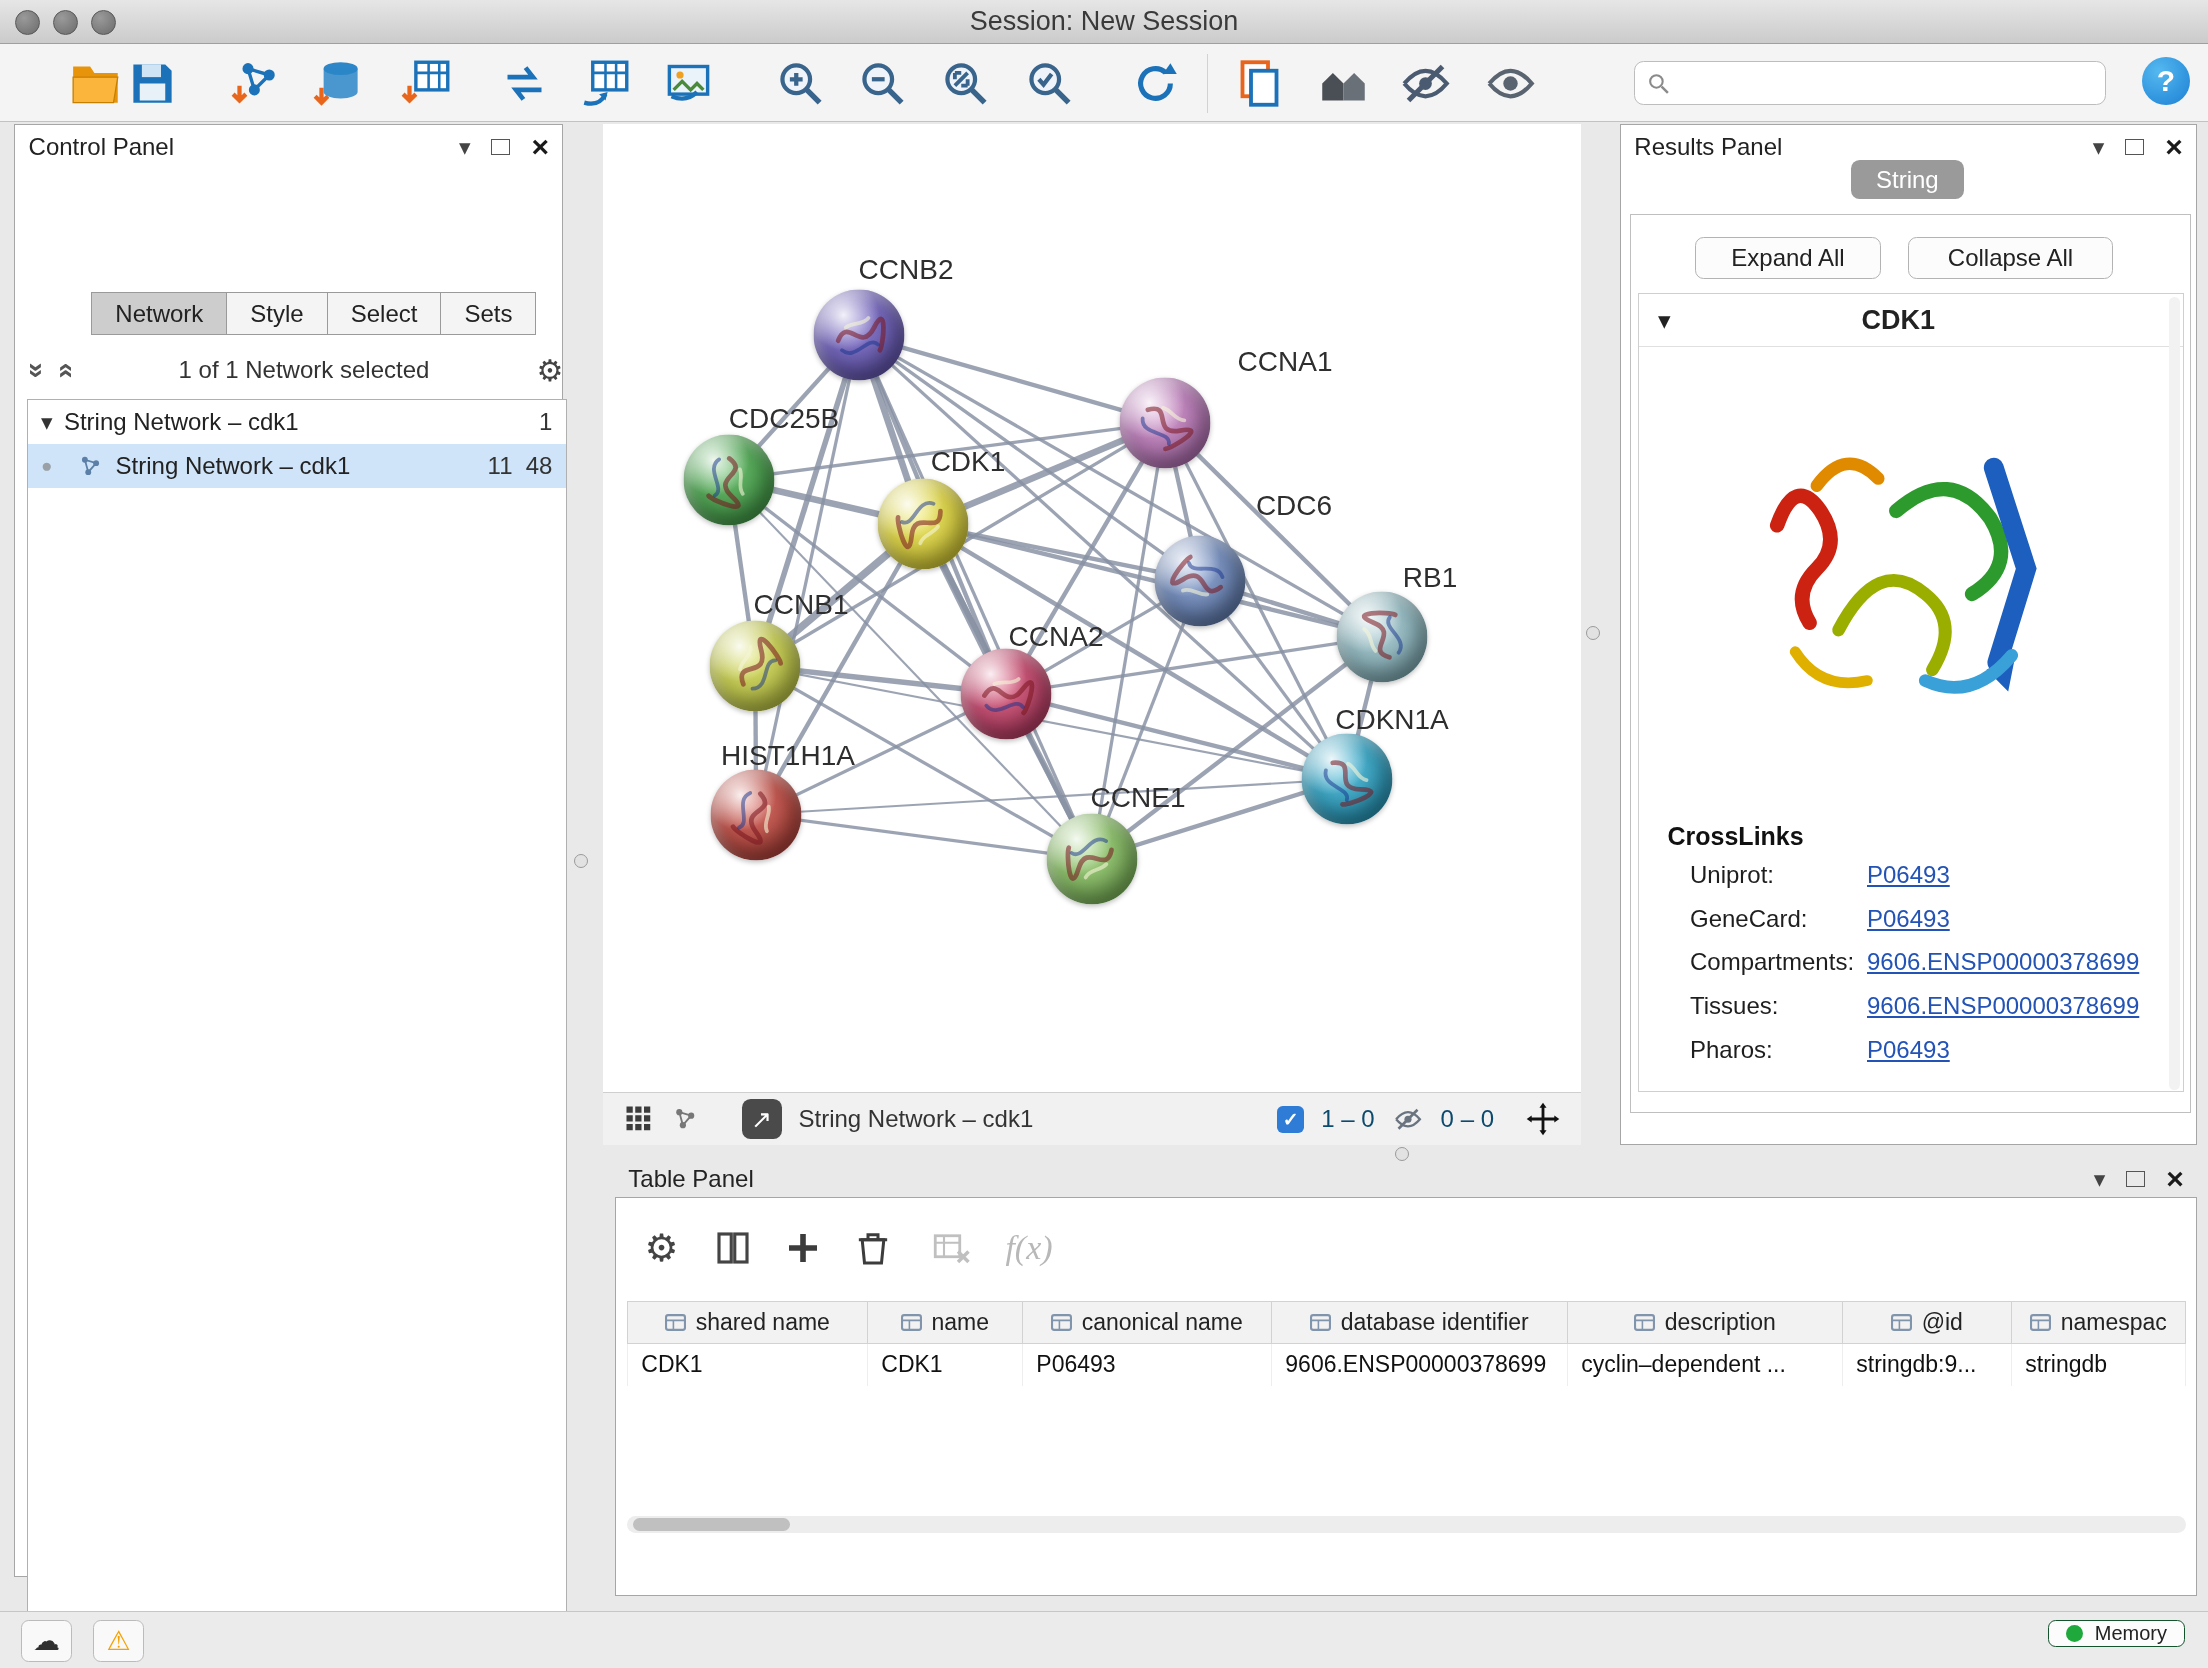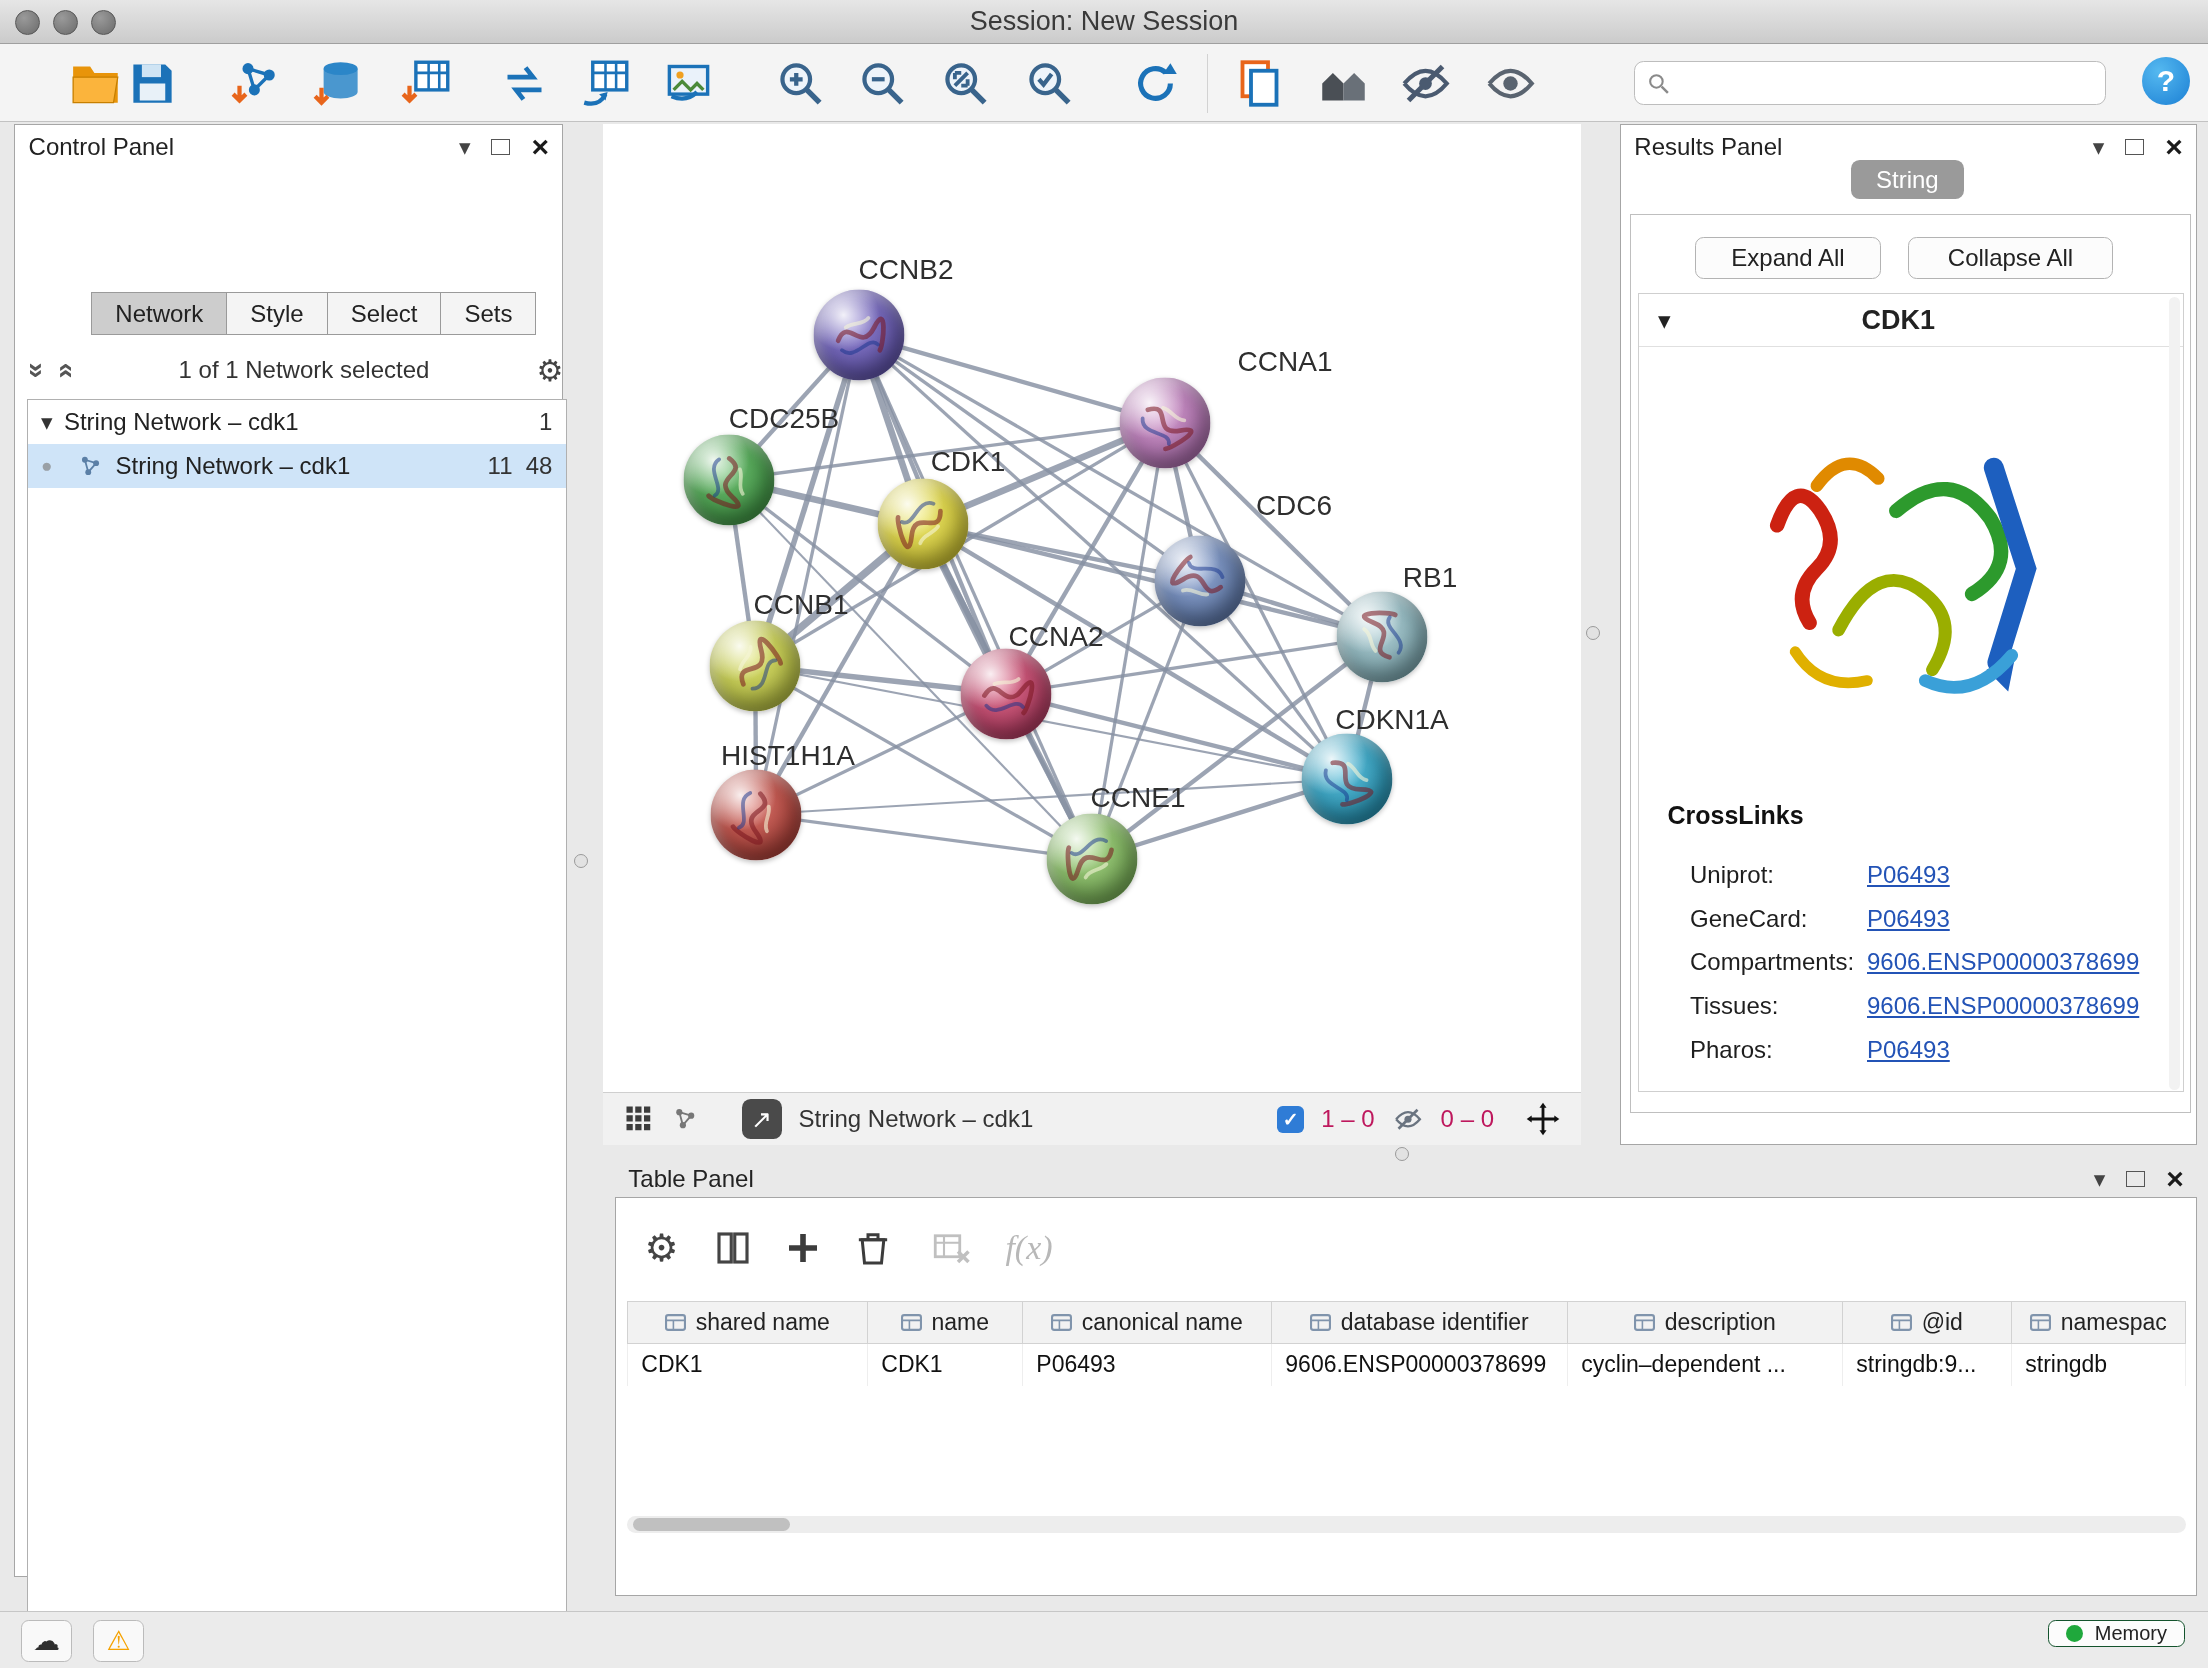--- a/index.html
+++ b/index.html
@@ -59,35 +59,35 @@
   .node svg{position:absolute;inset:0;width:91px;height:91px}
   .nlabel{position:absolute;z-index:3;transform:translate(-50%,-50%);font-size:28px;color:#2e2e2e;white-space:nowrap}
 
   
   #cfooter{position:absolute;left:603px;top:1092px;width:978px;height:53px;background:#f1f1f1;
     border-top:1px solid #cfcfcf;display:flex;align-items:center;gap:17px;padding:0 21px}
   .darkbtn{width:40px;height:40px;border-radius:8.6px;background:#4a4a4a;color:#fff;font-size:25px;
     display:flex;align-items:center;justify-content:center}
   .chk{width:27px;height:27px;border-radius:5.7px;background:#2f7cd6;color:#fff;font-size:19px;font-weight:bold;
     display:flex;align-items:center;justify-content:center}
-  .cfcount{color:#be185d}
+  .cfcount{color:#0c4a6e}
 
   .splitdot{position:absolute;width:14.3px;height:14.3px;border-radius:50%;background:#e2e2e2;border:1px solid #9a9a9a}
 
   
   #stringbadge{position:absolute;left:1851px;top:160px;padding:5.7px 25px;background:#9a9a9a;border-radius:8.6px;
     color:#fff;font-size:24px}
   #rbox{position:absolute;left:1630px;top:214px;width:561px;height:899px;border:1px solid #bfbfbf;background:#fff}
   .btn{position:absolute;border:1px solid #b3b3b3;border-radius:8.6px;background:#fcfcfc;font-size:24px;
     color:#222;display:flex;align-items:center;justify-content:center}
   #entry{position:absolute;left:1638px;top:293px;width:546px;height:799px;border:1px solid #cfcfcf;background:#fff}
   #entryhead{display:flex;align-items:center;height:53px;border-bottom:1px solid #e0e0e0;padding:0 19px}
   #entryname{font-weight:bold;font-size:27px;margin:0 auto;transform:translateX(-19px)}
   #entrydesc{padding:13.3px 19px 0 19px;font-size:24px;color:#1e1e1e}
-  #crosslinks{position:absolute;left:28.5px;top:507px;font-weight:bold;font-size:25px;color:#111}
+  #crosslinks{position:absolute;left:28.5px;top:528px;font-weight:bold;font-size:25px;color:#111}
   .clrow{position:absolute;left:51px;display:flex}
   .cllabel{width:177px;color:#1e1e1e}
   .lnk{color:#2353b6;text-decoration:underline}
   #entryscroll{position:absolute;right:2.9px;top:2.9px;width:11.4px;height:793px;background:#f2f2f2;border-radius:5.7px}
 
   
   #tpanelbox{position:absolute;left:615px;top:1197px;width:1582px;height:399px;background:#fff;border:1px solid #a6a6a6}
   .ttbtn{position:absolute;top:1221px;width:53px;height:53px;display:flex;align-items:center;justify-content:center}
   #datatable{position:absolute;left:627px;top:1301px;width:1559px;border-collapse:collapse;table-layout:fixed;background:#fff}
   #datatable th{background:#f2f2f2;border:1px solid #d2d2d2;font-weight:normal;font-size:23px;height:42px;color:#222;

